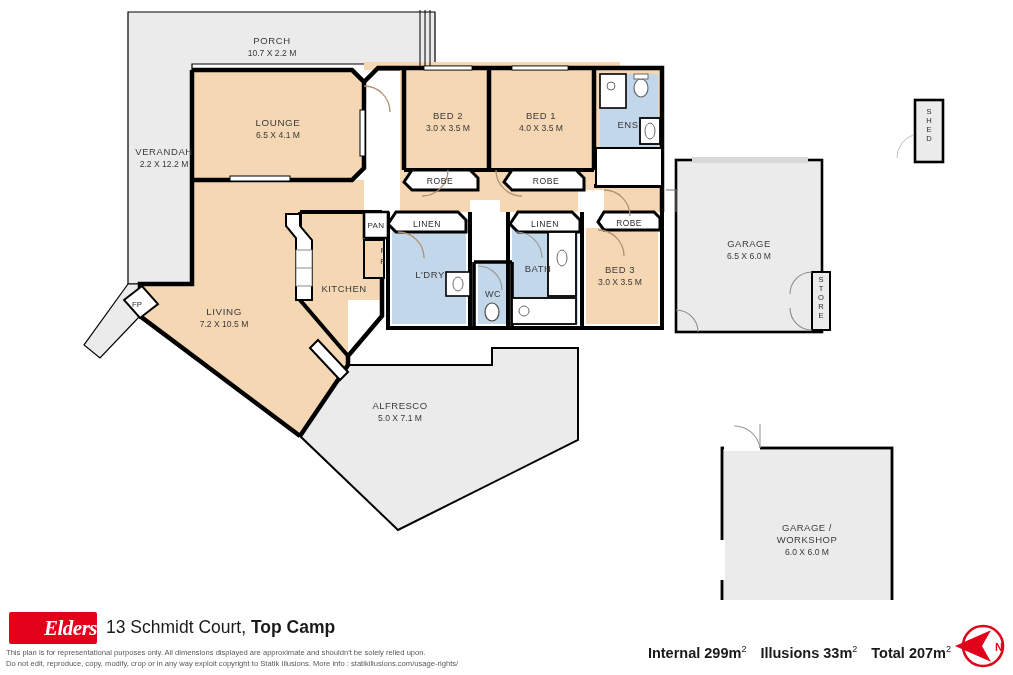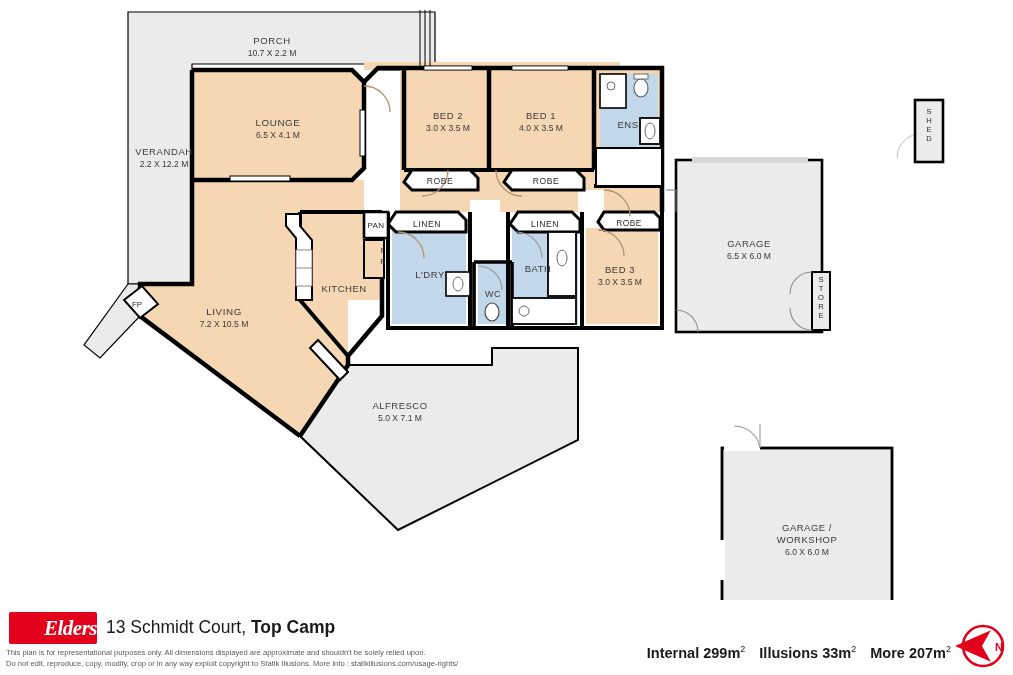--- a/index.html
+++ b/index.html
@@ -340,21 +340,21 @@
   <div id="address-line">
     <span class="street">13 Schmidt Court, </span><span class="suburb">Top Camp</span>
   </div>
 
   <div id="disclaimer">
     <div>This plan is for representational purposes only. All dimensions displayed are approximate and shouldn't be solely relied upon.</div>
     <div>Do not edit, reproduce, copy, modify, crop or in any way exploit copyright to Statik Illusions. More info : statikillusions.com/usage-rights/</div>
   </div>
 
   <div id="areas">
-    <span class="grp"><span class="lab">Internal </span><span class="val">299m</span><sup>2</sup></span><span class="grp"><span class="lab">Illusions </span><span class="val">33m</span><sup>2</sup></span><span class="grp"><span class="lab">More </span><span class="val">207m</span><sup>2</sup></span>
+    <span class="grp"><span class="lab">Internal </span><span class="val">299m</span><sup>2</sup></span><span class="grp"><span class="lab">Illusions </span><span class="val">33m</span><sup>2</sup></span><span class="grp"><span class="lab">Total </span><span class="val">207m</span><sup>2</sup></span>
   </div>
 
   <svg id="compass" viewBox="0 0 56 52" xmlns="http://www.w3.org/2000/svg">
     <circle cx="30" cy="26" r="20" fill="none" stroke="#e2001a" stroke-width="2.6"></circle>
     <path d="M4,26 L36,12 L28,26 L36,40 Z" fill="#e2001a"></path>
     <path d="M4,26 L36,12 L28,26 L36,40 Z" fill="none" stroke="#e2001a" stroke-width="1.6"></path>
     <text x="42" y="31" font-family="Liberation Sans, sans-serif" font-size="11" font-weight="bold" fill="#e2001a">N</text>
   </svg>
 
 </div>

